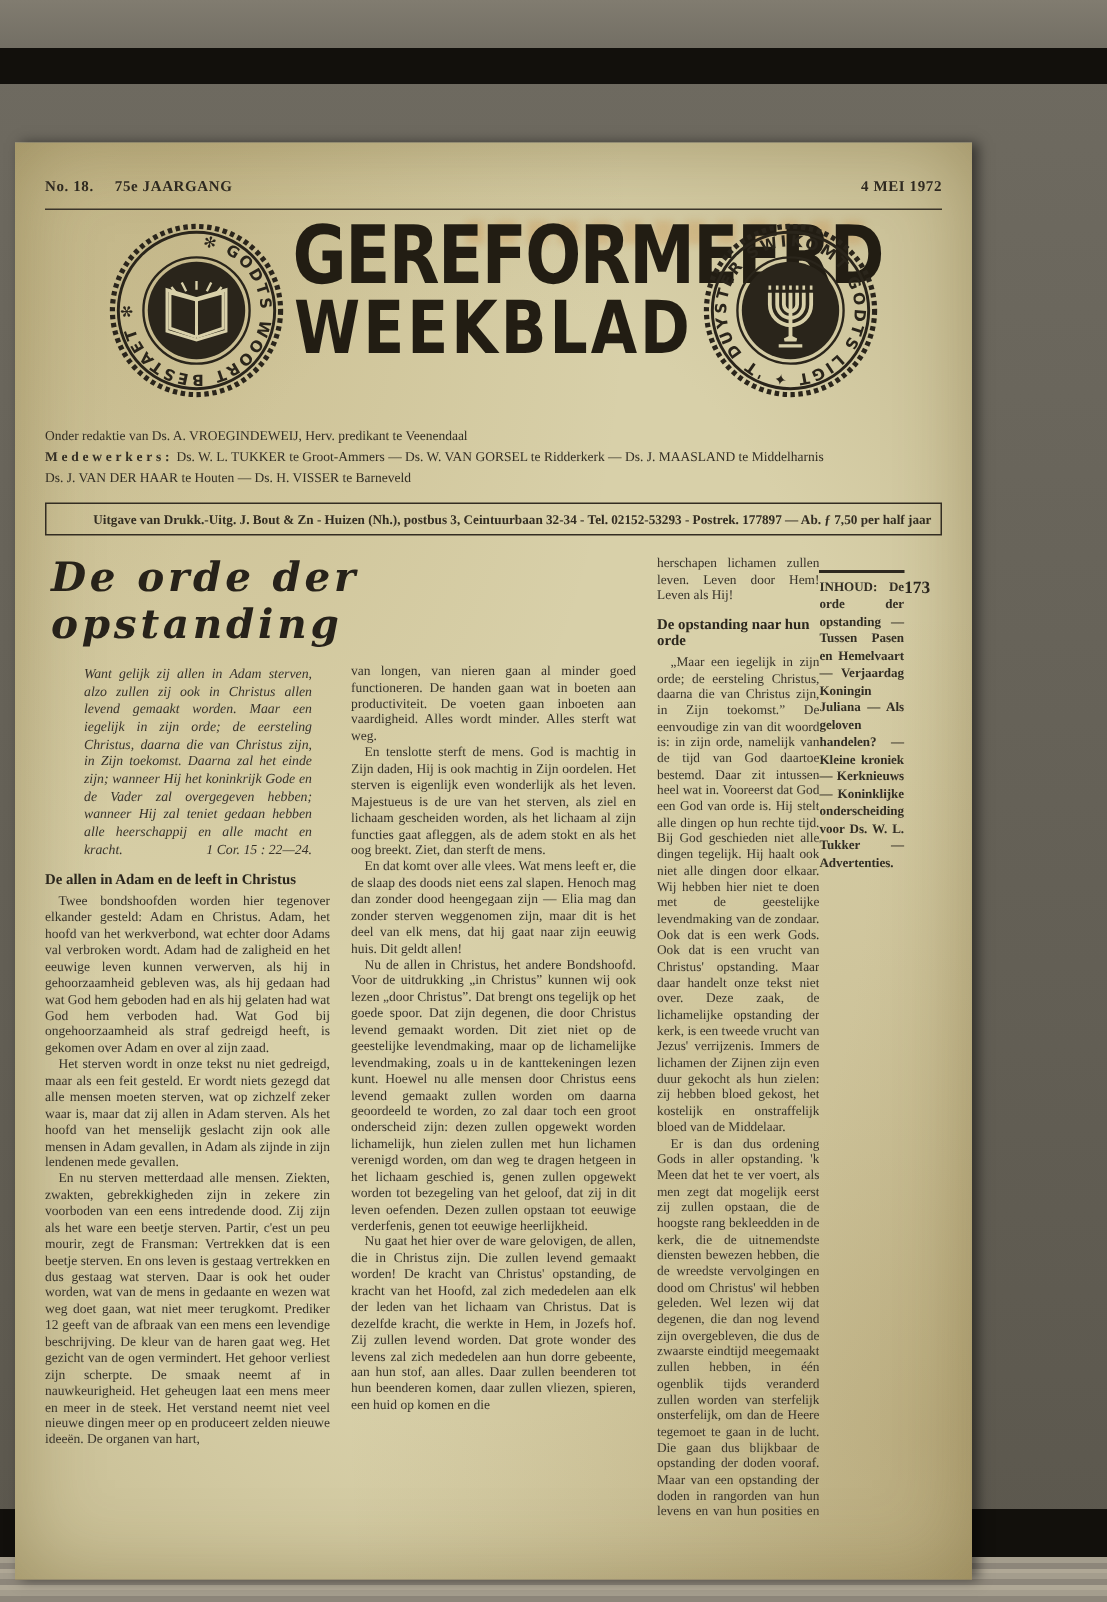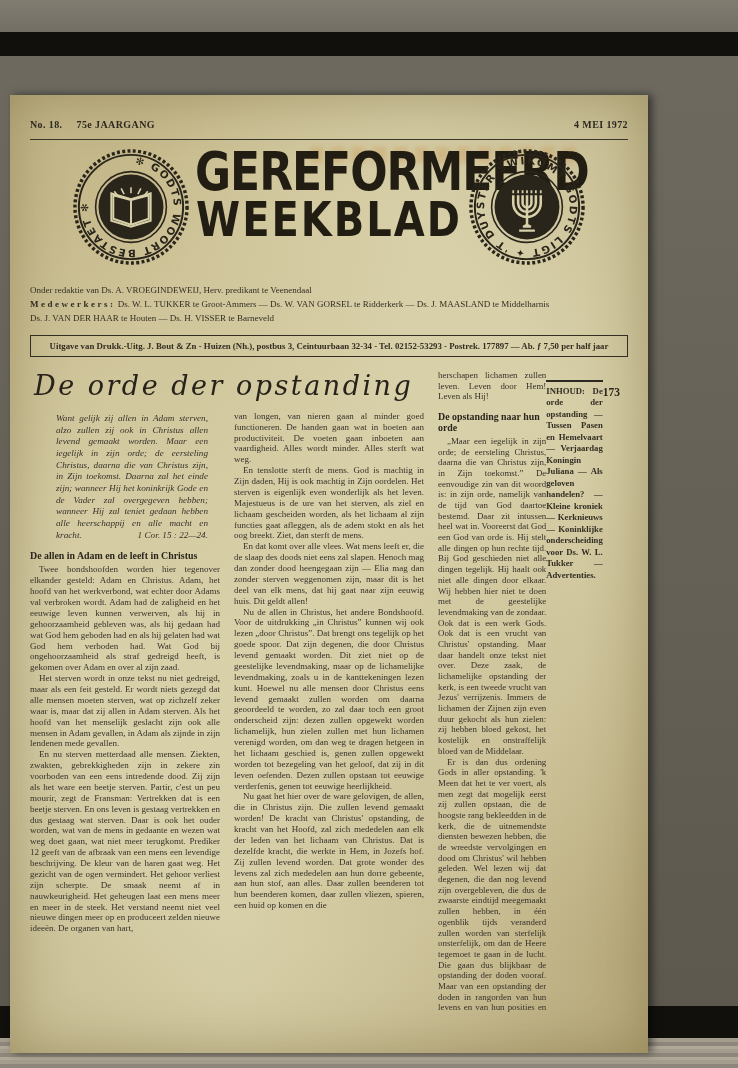--- a/index.html
+++ b/index.html
@@ -38,27 +38,27 @@
   .mast{position:relative;height:134px;margin-top:4px;}
   .seal{position:absolute;top:4px;width:118px;height:118px;}
   .seal.l{left:42px;} .seal.r{right:42px;}
   .mtitle{position:absolute;left:165px;right:165px;top:2px;text-align:center;
     font-family:"DejaVu Sans", sans-serif;font-weight:bold;color:#221d13;}
   .m1{font-size:44px;line-height:.94;letter-spacing:-1px;transform:scaleY(1.22);transform-origin:top;}
   .m2{font-size:40px;line-height:1.0;letter-spacing:2px;transform:scaleY(1.22);transform-origin:top;margin-top:8px;}
   
   .colo{text-align:left;font-size:9px;line-height:1.55;margin-top:6px;color:#332e24;}
   .spread{letter-spacing:2.5px;font-weight:bold;}
-  .pubbox{margin-top:9px;border:1.7px solid #332d22;padding:5px 6px;text-align:center;
+  .pubbox{margin-top:9px;border:1.7px solid #332d22;padding:5px 6px;text-align:right;
     font-size:8.8px;font-weight:bold;color:#332d22;}
   
   .article{margin-top:13px;height:642px;display:grid;
     grid-template-columns:1fr 1fr 1fr;column-gap:14px;grid-template-rows:auto 1fr;overflow:hidden;}
   .a-title{grid-column:1/3;grid-row:1;
-    font-family:"DejaVu Serif", serif;font-style:italic;font-weight:normal;
+    font-family:"DejaVu Serif", serif;font-style:italic;font-weight:bold;
     font-size:27px;letter-spacing:2.5px;color:#27221a;padding:0 0 10px 4px;}
   .colA{grid-column:1;grid-row:2;overflow:hidden;}
   .colB{grid-column:2;grid-row:2;overflow:hidden;}
   .colC{grid-column:3;grid-row:1/3;display:flex;flex-direction:row;overflow:hidden;}
   .colC .flow{flex:1 1 auto;overflow:hidden;}
   .bp{margin:0;text-align:justify;font-size:9px;line-height:1.21;text-indent:9px;}
   .colC .bp{font-size:8.9px;line-height:1.2;}
   .noind{text-indent:0;}
   .quote{font-style:italic;font-size:9.2px;line-height:1.27;text-align:justify;
     margin:2px 12px 9px 26px;}

